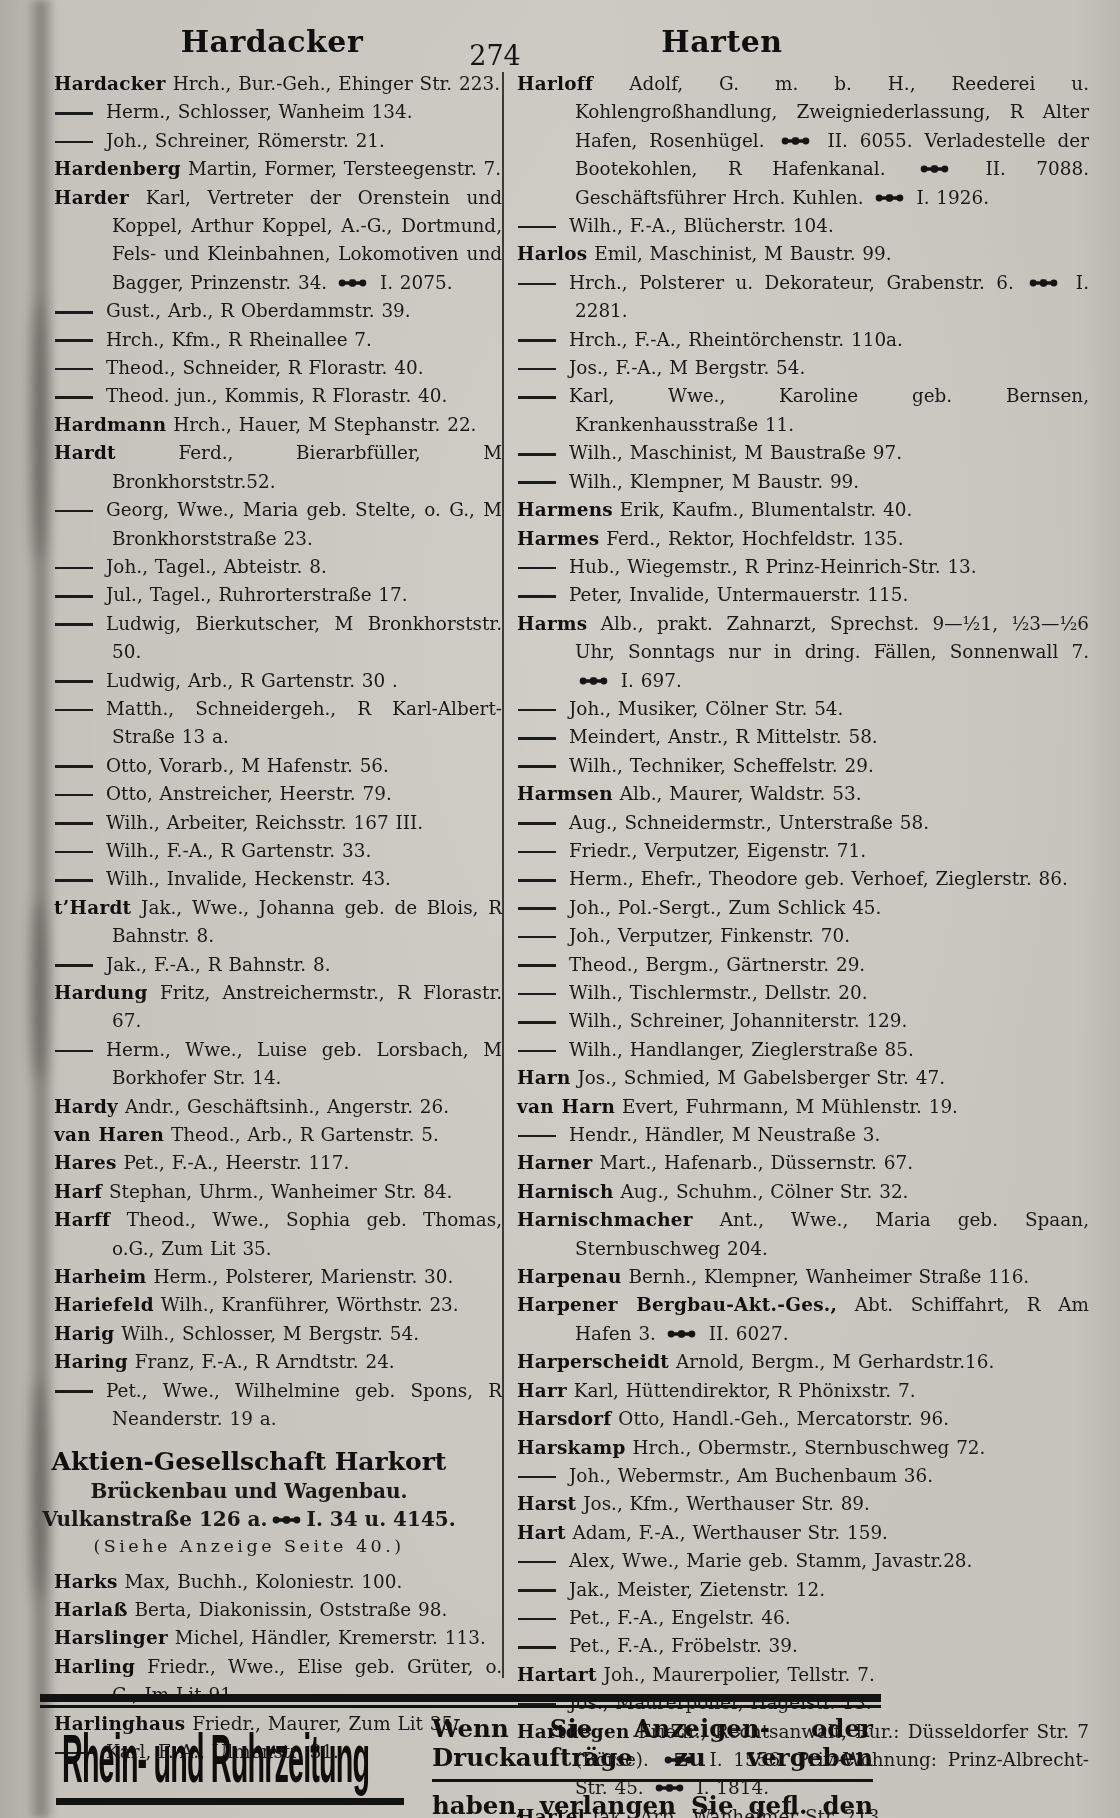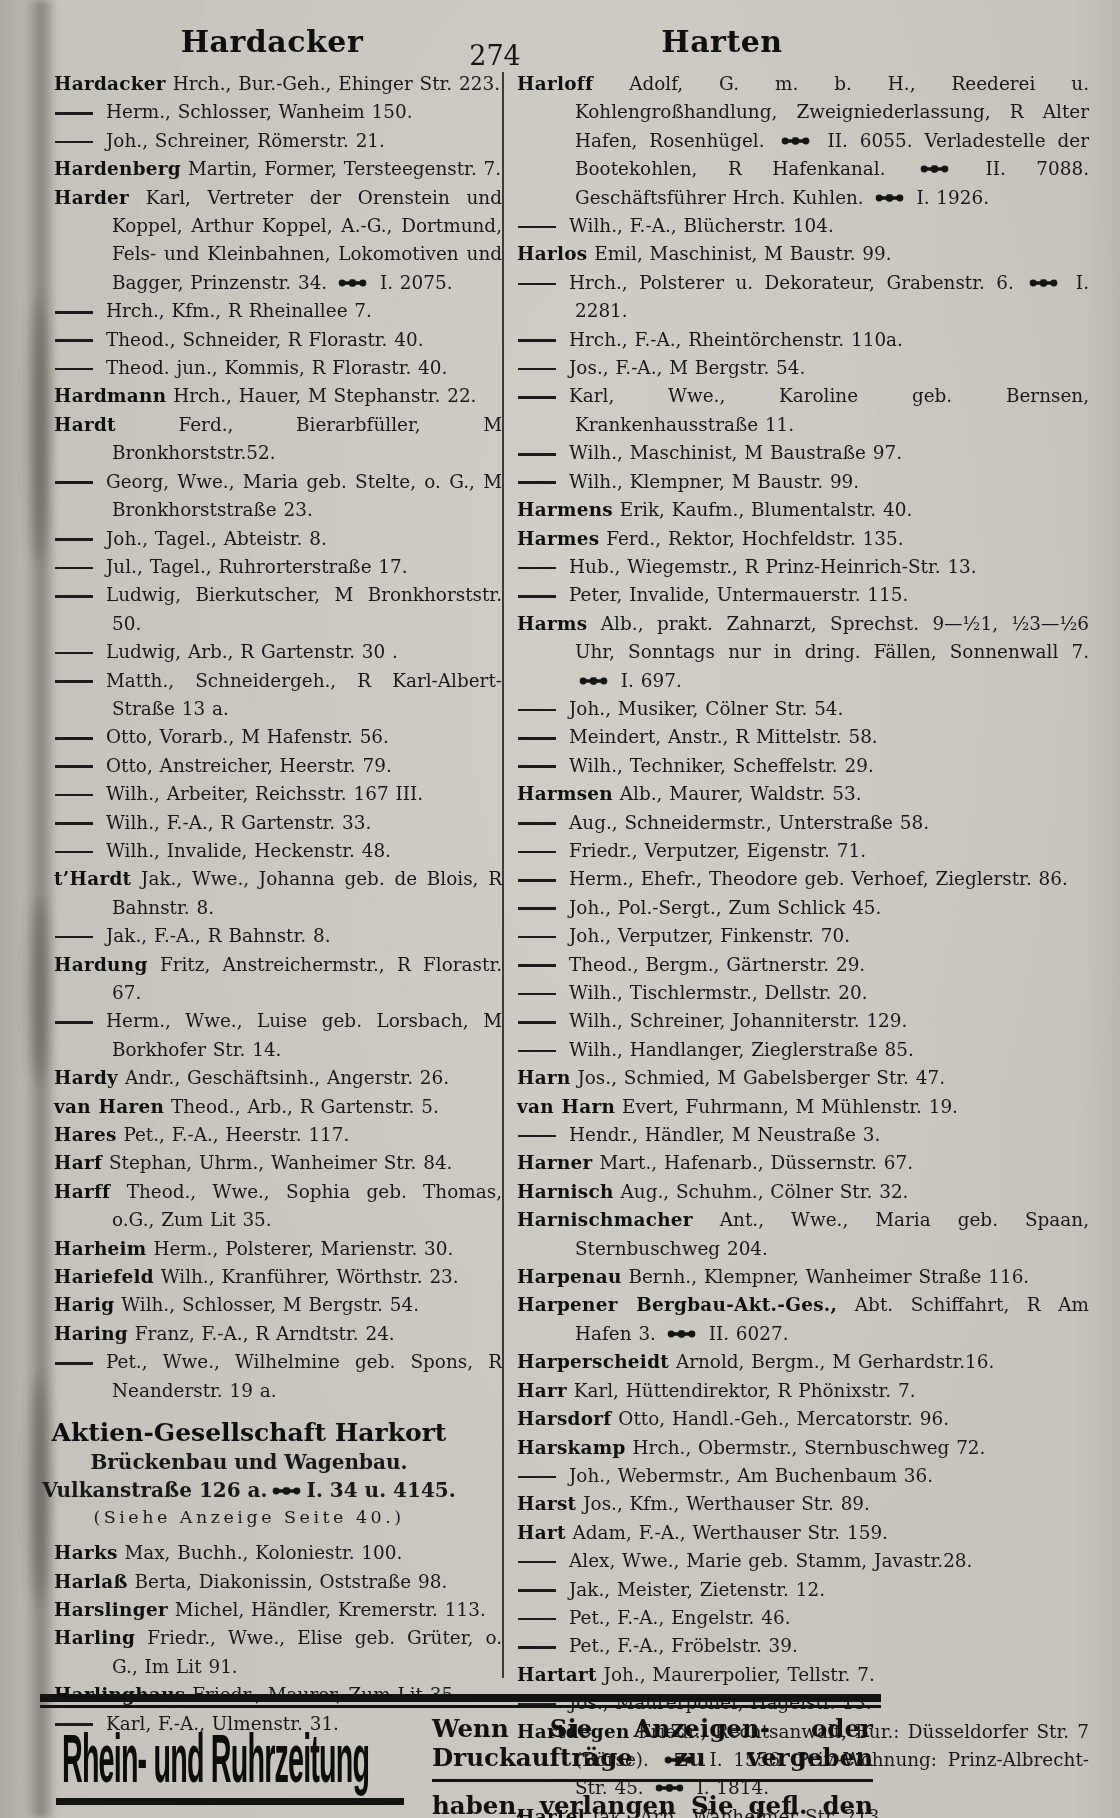--- a/index.html
+++ b/index.html
@@ -75,45 +75,46 @@
 
 <div class="header">
   <span class="hkw left">Hardacker</span>
   <span class="pnum">274</span>
   <span class="hkw right">Harten</span>
 </div>
 
 <div class="divider"></div>
 <div class="col col-left" id="colL">
     <div class="entry"><span class="surname">Hardacker</span> <span class="etext">Hrch., Bur.-Geh., Ehinger Str. 223.</span></div>
-    <div class="entry"><span class="dash"></span><span class="etext">Herm., Schlosser, Wanheim 150.</span></div>
+    <div class="entry"><span class="dash"></span><span class="etext">Herm., Schlosser, Wanheim 134.</span></div>
     <div class="entry"><span class="dash"></span><span class="etext">Joh., Schreiner, Römerstr. 21.</span></div>
     <div class="entry"><span class="surname">Hardenberg</span> <span class="etext">Martin, Former, Tersteegenstr. 7.</span></div>
     <div class="entry"><span class="surname">Harder</span> <span class="etext">Karl, Vertreter der Orenstein und Koppel, Arthur Koppel, A.-G., Dortmund, Fels- und Kleinbahnen, Lokomotiven und Bagger, Prinzenstr. 34. </span><span class="tel"><svg viewBox="0 0 30 11">
           <circle cx="4.3" cy="5.5" r="3.6"></circle>
           <rect x="4" y="3.6" width="22" height="3.8" rx="1.6"></rect>
           <circle cx="25.7" cy="5.5" r="3.6"></circle>
           <rect x="11.4" y="1.7" width="7.2" height="7.6" rx="2.4"></rect>
         </svg></span><span class="etext"> I. 2075.</span></div>
+    <div class="entry"><span class="dash"></span><span class="etext">Gust., Arb., R Oberdammstr. 39.</span></div>
     <div class="entry"><span class="dash"></span><span class="etext">Hrch., Kfm., R Rheinallee 7.</span></div>
     <div class="entry"><span class="dash"></span><span class="etext">Theod., Schneider, R Florastr. 40.</span></div>
     <div class="entry"><span class="dash"></span><span class="etext">Theod. jun., Kommis, R Florastr. 40.</span></div>
     <div class="entry"><span class="surname">Hardmann</span> <span class="etext">Hrch., Hauer, M Stephanstr. 22.</span></div>
     <div class="entry"><span class="surname">Hardt</span> <span class="etext">Ferd., Bierarbfüller, M Bronkhorststr.52.</span></div>
     <div class="entry"><span class="dash"></span><span class="etext">Georg, Wwe., Maria geb. Stelte, o. G., M Bronkhorststraße 23.</span></div>
     <div class="entry"><span class="dash"></span><span class="etext">Joh., Tagel., Abteistr. 8.</span></div>
     <div class="entry"><span class="dash"></span><span class="etext">Jul., Tagel., Ruhrorterstraße 17.</span></div>
     <div class="entry"><span class="dash"></span><span class="etext">Ludwig, Bierkutscher, M Bronkhorststr. 50.</span></div>
     <div class="entry"><span class="dash"></span><span class="etext">Ludwig, Arb., R Gartenstr. 30 .</span></div>
     <div class="entry"><span class="dash"></span><span class="etext">Matth., Schneidergeh., R Karl-Albert-Straße 13 a.</span></div>
     <div class="entry"><span class="dash"></span><span class="etext">Otto, Vorarb., M Hafenstr. 56.</span></div>
     <div class="entry"><span class="dash"></span><span class="etext">Otto, Anstreicher, Heerstr. 79.</span></div>
     <div class="entry"><span class="dash"></span><span class="etext">Wilh., Arbeiter, Reichsstr. 167 III.</span></div>
     <div class="entry"><span class="dash"></span><span class="etext">Wilh., F.-A., R Gartenstr. 33.</span></div>
-    <div class="entry"><span class="dash"></span><span class="etext">Wilh., Invalide, Heckenstr. 48.</span></div>
+    <div class="entry"><span class="dash"></span><span class="etext">Wilh., Invalide, Heckenstr. 43.</span></div>
     <div class="entry"><span class="surname">t’Hardt</span> <span class="etext">Jak., Wwe., Johanna geb. de Blois, R Bahnstr. 8.</span></div>
     <div class="entry"><span class="dash"></span><span class="etext">Jak., F.-A., R Bahnstr. 8.</span></div>
     <div class="entry"><span class="surname">Hardung</span> <span class="etext">Fritz, Anstreichermstr., R Florastr. 67.</span></div>
     <div class="entry"><span class="dash"></span><span class="etext">Herm., Wwe., Luise geb. Lorsbach, M Borkhofer Str. 14.</span></div>
     <div class="entry"><span class="surname">Hardy</span> <span class="etext">Andr., Geschäftsinh., Angerstr. 26.</span></div>
     <div class="entry"><span class="surname">van Haren</span> <span class="etext">Theod., Arb., R Gartenstr. 5.</span></div>
     <div class="entry"><span class="surname">Hares</span> <span class="etext">Pet., F.-A., Heerstr. 117.</span></div>
     <div class="entry"><span class="surname">Harf</span> <span class="etext">Stephan, Uhrm., Wanheimer Str. 84.</span></div>
     <div class="entry"><span class="surname">Harff</span> <span class="etext">Theod., Wwe., Sophia geb. Thomas, o.G., Zum Lit 35.</span></div>
     <div class="entry"><span class="surname">Harheim</span> <span class="etext">Herm., Polsterer, Marienstr. 30.</span></div>

